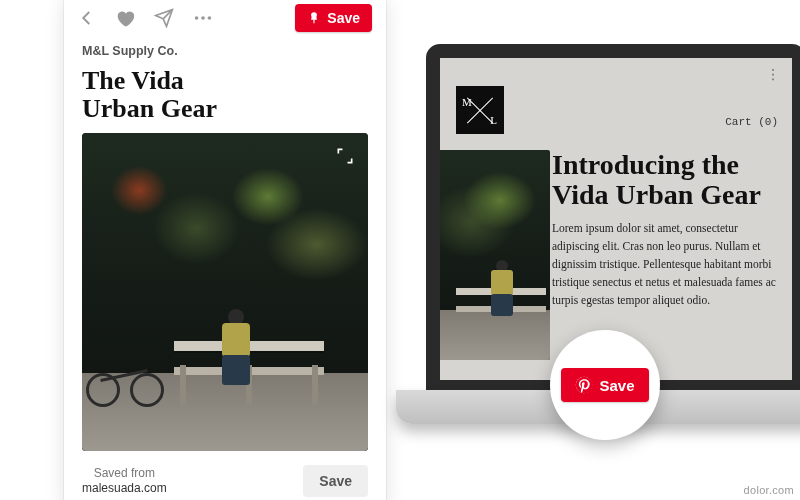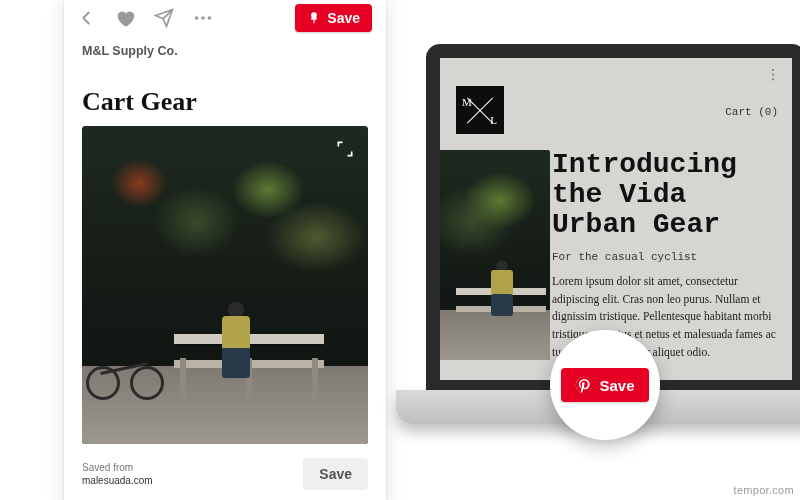--- a/index.html
+++ b/index.html
@@ -18,21 +18,21 @@
   .ico { display:inline-flex; align-items:center; justify-content:center; cursor:pointer; }
   .ico svg { display:block; }
   .save-btn {
     display:flex; align-items:center; gap:6px; background:#e60023; color:#fff;
     border:none; border-radius:4px; padding:6px 12px; font-weight:700; font-size:14px;
     cursor:pointer; box-shadow:0 1px 2px rgba(0,0,0,.2);
   }
   .save-btn svg { display:block; }
 
   .meta { padding: 6px 18px 10px; }
-  .source { font-size:12.5px; font-weight:600; color:#555; margin-bottom:2px; }
+  .source { font-size:12.5px; font-weight:600; color:#555; margin-bottom:9px; }
   .title { font-family: Georgia, 'Times New Roman', serif; font-size:26px; line-height:1.08; font-weight:700; color:#111; }
 
   .hero {
     margin: 0 18px; height: 318px; border-radius:4px; position:relative; overflow:hidden;
     background:#1a1f1b;
   }
   .hero .sky { position:absolute; inset:0; background: radial-gradient(120px 90px at 78% 8%, rgba(255,255,255,.9), rgba(255,255,255,0) 70%); }
   .hero .foliage {
     position:absolute; inset:0;
     background:
@@ -57,39 +57,39 @@
   .bike .wheel{position:absolute;width:34px;height:34px;border:3px solid #2b2b2b;border-radius:50%;}
   .bike .w1{left:0;bottom:0}.bike .w2{left:44px;bottom:0}
   .bike .bar{position:absolute;left:14px;bottom:30px;width:48px;height:3px;background:#2b2b2b;transform:rotate(-12deg);}
   .expand {
     position:absolute; right:10px; top:10px; width:26px; height:26px;
     display:flex; align-items:center; justify-content:center; color:#fff;
     cursor:pointer;
   }
 
   .foot { display:flex; align-items:center; justify-content:space-between; padding:14px 18px 0; }
-  .saved-from { font-size:10px; color:#777; line-height:1.3; }
+  .saved-from { font-size:12px; color:#777; line-height:1.3;text-align:center; }
   .saved-from .dom { display:block; color:#333; font-weight:500; }
   .visit-btn { background:#efefef; color:#555; border:none; border-radius:4px; padding:8px 16px; font-size:14px; font-weight:600; cursor:pointer; }
 
   
   .laptop { position:absolute; right:-6px; top:44px; width:380px; height:420px; }
   .bezel { position:absolute; left:0; right:0; top:0; bottom:70px; border:14px solid #2a2a2a; border-radius:14px 14px 0 0; background:#d7d5d2; overflow:hidden; }
   .deck  { position:absolute; left:-30px; right:-30px; bottom:40px; height:34px; background:linear-gradient(#d9d9d9,#bfbfbf); border-radius:0 0 16px 16px; box-shadow:0 8px 14px rgba(0,0,0,.25);} 
   .screen { position:absolute; inset:0; background:#d7d5d2; }
   .chrome-dots { position:absolute; right:10px; top:8px; color:#6b6b6b; font-size:14px; letter-spacing:2px; cursor:pointer; }
   .brand { position:absolute; left:16px; top:28px; width:48px; height:48px; background:#0d0d0d; color:#fff; display:flex; align-items:center; justify-content:center; font-family: Georgia, serif; font-size:12px; letter-spacing:1px; }
   .brand .x { position:absolute; width:36px; height:36px; }
   .brand .x:before,.brand .x:after{content:"";position:absolute;left:0;right:0;top:50%;height:1px;background:#fff;}
   .brand .x:before{transform:rotate(45deg);} .brand .x:after{transform:rotate(-45deg);}  
   .brand .m{position:absolute;left:6px;top:10px;font-size:11px}.brand .l{position:absolute;right:6px;bottom:8px;font-size:11px}
-  .cart { position:absolute; right:14px; top:48px; font-family: "Courier New", monospace; font-size:11px; color:#333; }
+  .cart { position:absolute; right:14px; top:58px; font-family: "Courier New", monospace; font-size:11px; color:#333; }
 
   .page { position:absolute; left:112px; right:10px; top:92px; }
-  .h1 { font-family: Liberation Mono, monospace; font-size:28px; line-height:1.08; font-weight:700; color:#111; margin-bottom:10px; }
+  .h1 { font-family: Liberation Serif, serif; font-size:28px; line-height:1.08; font-weight:700; color:#111; margin-bottom:10px; }
   .sub { font-family:"Courier New", monospace; font-size:11px; color:#333; margin-bottom:10px; }
   .body { font-family: Liberation Serif, serif; font-size:11.5px; line-height:1.55; color:#222; }
 
   .screen .hero2 { position:absolute; left:-2px; top:92px; width:112px; height:210px; overflow:hidden; border-radius:2px; }
   .screen .hero2 .foliage, .screen .hero2 .ground, .screen .hero2 .sky { position:absolute; inset:0; }
   .screen .hero2 .foliage { background:
       radial-gradient(50px 40px at 55% 24%, #5d7a34 0, rgba(0,0,0,0) 72%),
       radial-gradient(60px 50px at 30% 34%, #3a4a2a 0, rgba(0,0,0,0) 72%),
       linear-gradient(#1e2a1f,#141a15 60%,#0e120f); }
   .screen .hero2 .ground{ top:auto; height:50px; background:linear-gradient(#7e7a72,#9d988f);}
@@ -146,22 +146,22 @@
         <svg width="14" height="14" viewBox="0 0 24 24" fill="#fff">
             <path d="M12 2a5 5 0 0 0-5 5c0 2 1 3 1 3l-1 5h4v5l1 2 1-2v-5h4l-1-5s1-1 1-3a5 5 0 0 0-5-5z"></path>
           </svg>
         <span>Save</span>
       </button>
     </div>
 
     <div class="meta">
       <div class="source">M&amp;L Supply Co.</div>
       <div class="title">
-        <br>
-        <span>Cart Gear</span>
+        <span>The Vida</span><br>
+        <span>Urban Gear</span>
       </div>
     </div>
 
     <div class="hero">
       <div class="sky"></div>
         <div class="foliage"></div>
         <div class="ground"></div>
       <div class="bench">
           <div class="top"></div>
           <div class="mid"></div>
@@ -215,32 +215,31 @@
             </div>
           <div class="person2">
               <div class="head"></div>
               <div class="body"></div>
               <div class="legs"></div>
             </div>
         </div>
 
         <div class="page">
           <div class="h1">Introducing the Vida Urban Gear</div>
-          <div class="sub">For the casual cyclist</div>
           <div class="body">Lorem ipsum dolor sit amet, consectetur adipiscing elit. Cras non leo purus. Nullam et dignissim tristique. Pellentesque habitant morbi tristique senectus et netus et malesuada fames ac turpis egestas tempor aliquet odio.</div>
         </div>
       </div>
     </div>
     <div class="deck"></div>
   </div>
 
   <div class="bubble">
     <button class="save-btn">
       <svg viewBox="0 0 24 24" fill="#fff">
           <circle cx="12" cy="12" r="11" fill="#fff"></circle>
           <path fill="#e60023" d="M12 1a11 11 0 0 0-4 21.2c0-.9-.1-2.3.1-3.3l1.4-6s-.3-.7-.3-1.7c0-1.6.9-2.8 2.1-2.8 1 0 1.5.7 1.5 1.6 0 1-.6 2.5-1 3.9-.3 1.1.6 2 1.7 2 2 0 3.6-2.1 3.6-5.2 0-2.7-2-4.6-4.8-4.6-3.3 0-5.2 2.4-5.2 5 0 1 .4 2 .9 2.6.1.1.1.2.1.3l-.3 1.3c0 .2-.2.3-.4.2-1.4-.7-2.3-2.7-2.3-4.4 0-3.6 2.6-6.9 7.5-6.9 3.9 0 7 2.8 7 6.5 0 3.9-2.5 7.1-5.9 7.1-1.2 0-2.3-.6-2.6-1.3l-.7 2.8c-.3 1-1 2.3-1.4 3.1A11 11 0 1 0 12 1z"></path>
         </svg>
       <span>Save</span>
     </button>
   </div>
 
-  <div class="wm">tempor.com</div>
+  <div class="wm">dolor.com</div>
 </div>
 
 </body></html>

